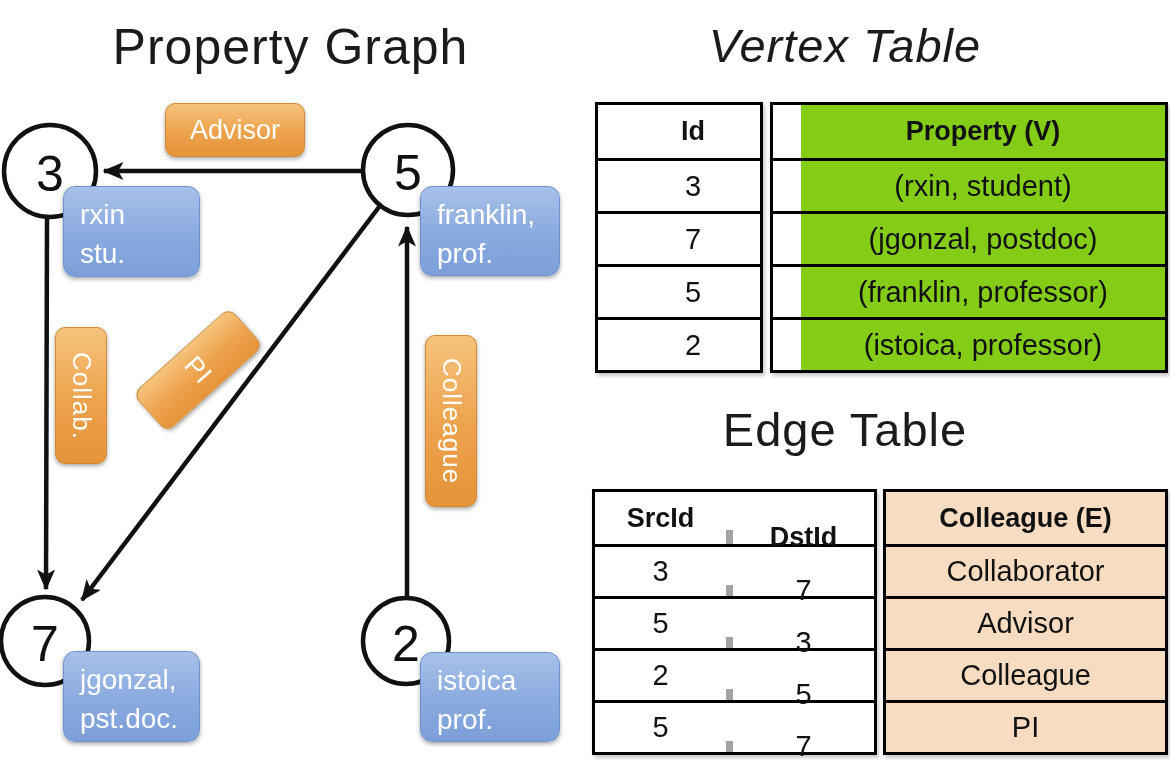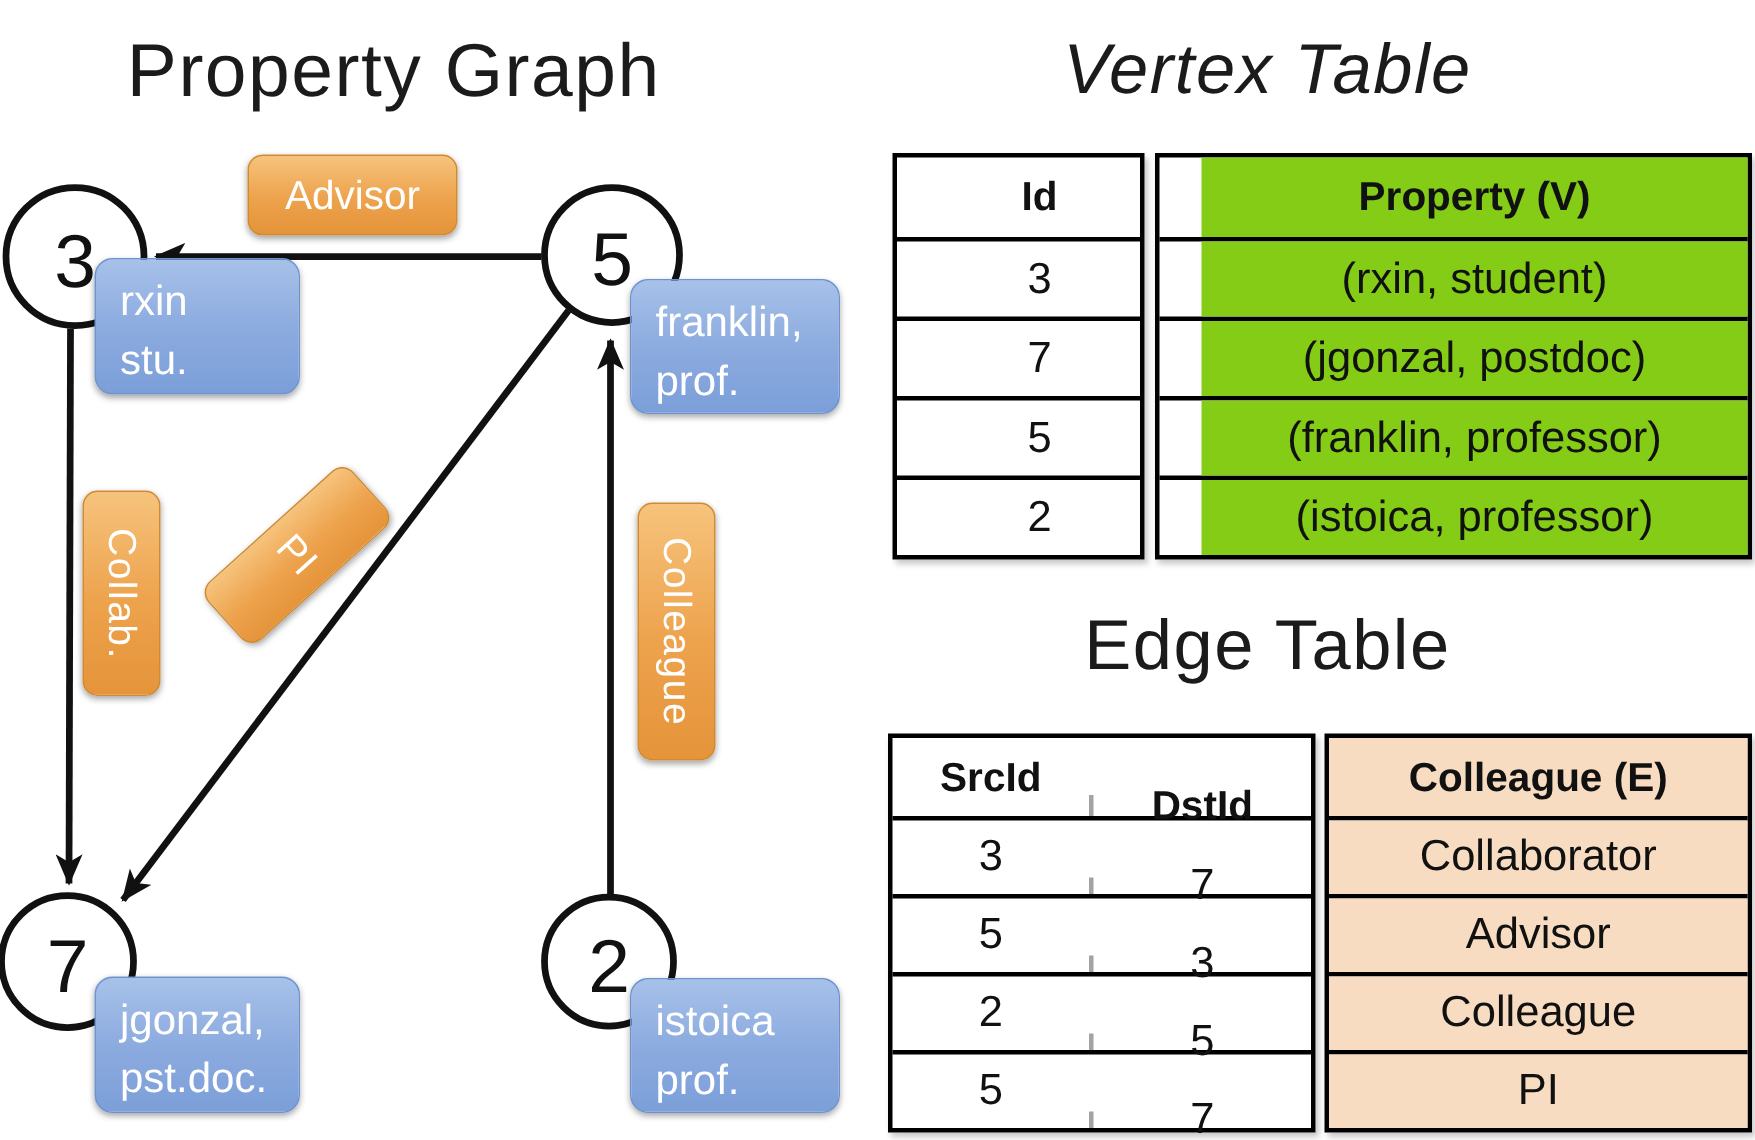--- a/index.html
+++ b/index.html
@@ -4,21 +4,21 @@
 <style>
   html,body{margin:0;padding:0;background:#fff;}
   .stage{
     position:relative;width:1170px;height:760px;background:#ffffff;
     font-family:"Liberation Sans",sans-serif;overflow:hidden;color:#1a1a1a;
   }
   .title{
     position:absolute;text-align:center;font-size:50px;font-weight:400;
     color:#1b1b1b;letter-spacing:1px;white-space:nowrap;
   }
-  .graph-title{left:0;top:18px;width:525px;}
+  .graph-title{left:0;top:18px;width:525px;padding-left:28px;}
   .vertex-title{left:565px;top:18px;width:560px;font-size:47px;font-style:italic;}
   .edge-title{left:565px;top:402px;width:560px;font-size:47px;}
 
   .graph-svg{position:absolute;left:0;top:0;z-index:1;}
 
   .node-num{
     position:absolute;z-index:2;transform:translate(-50%,-50%);
     font-size:50px;color:#111;line-height:1;
   }
 
@@ -47,21 +47,21 @@
   .trow{display:flex;border-top:3px solid #000;box-sizing:border-box;}
   .trow:first-child{border-top:none;}
   .v-h{height:53px;padding-left:28px;} .e-h{height:52px;}
   .cell{
     flex:1;display:flex;align-items:center;justify-content:center;
     font-size:29px;color:#111;box-sizing:border-box;
   }
   .hdr .cell{font-weight:bold;font-size:27px;}
   .vblue{background:#84cc16;}
   .epeach{background:#f7dcc1;}
-  .splitl{border-left:3px solid #a3a3a3;margin-top:38px;}
+  .splitl{border-left:7px solid #a3a3a3;margin-top:38px;}
 </style>
 </head>
 <body>
 
 <div class="stage">
 
   <div class="title graph-title">Property Graph</div>
   <div class="title vertex-title">Vertex Table</div>
   <div class="title edge-title">Edge Table</div>
 
@@ -92,21 +92,21 @@
   <div class="obox" style="left:55px;top:327px;width:52px;height:137px;font-size:26px;">
     <span class="vtext">Collab.</span>
   </div>
   <div class="obox pi-box" style="left:133px;top:344px;width:130px;height:52px;font-size:26px;">
     <span class="vtext">PI</span>
   </div>
   <div class="obox" style="left:425px;top:335px;width:52px;height:172px;font-size:26px;">
     <span class="vtext">Colleague</span>
   </div>
 
-  <div class="bbox" style="left:63px;top:172px;width:137px;height:91px;">rxin
+  <div class="bbox" style="left:63px;top:186px;width:137px;height:91px;">rxin
 stu.</div>
   <div class="bbox" style="left:420px;top:186px;width:140px;height:90px;">franklin,
 prof.</div>
   <div class="bbox" style="left:63px;top:651px;width:137px;height:91px;">jgonzal,
 pst.doc.</div>
   <div class="bbox" style="left:420px;top:652px;width:140px;height:90px;">istoica
 prof.</div>
 
   <div class="tbl" style="left:595px;top:102px;width:168px;">
     <div class="trow v-h hdr">

